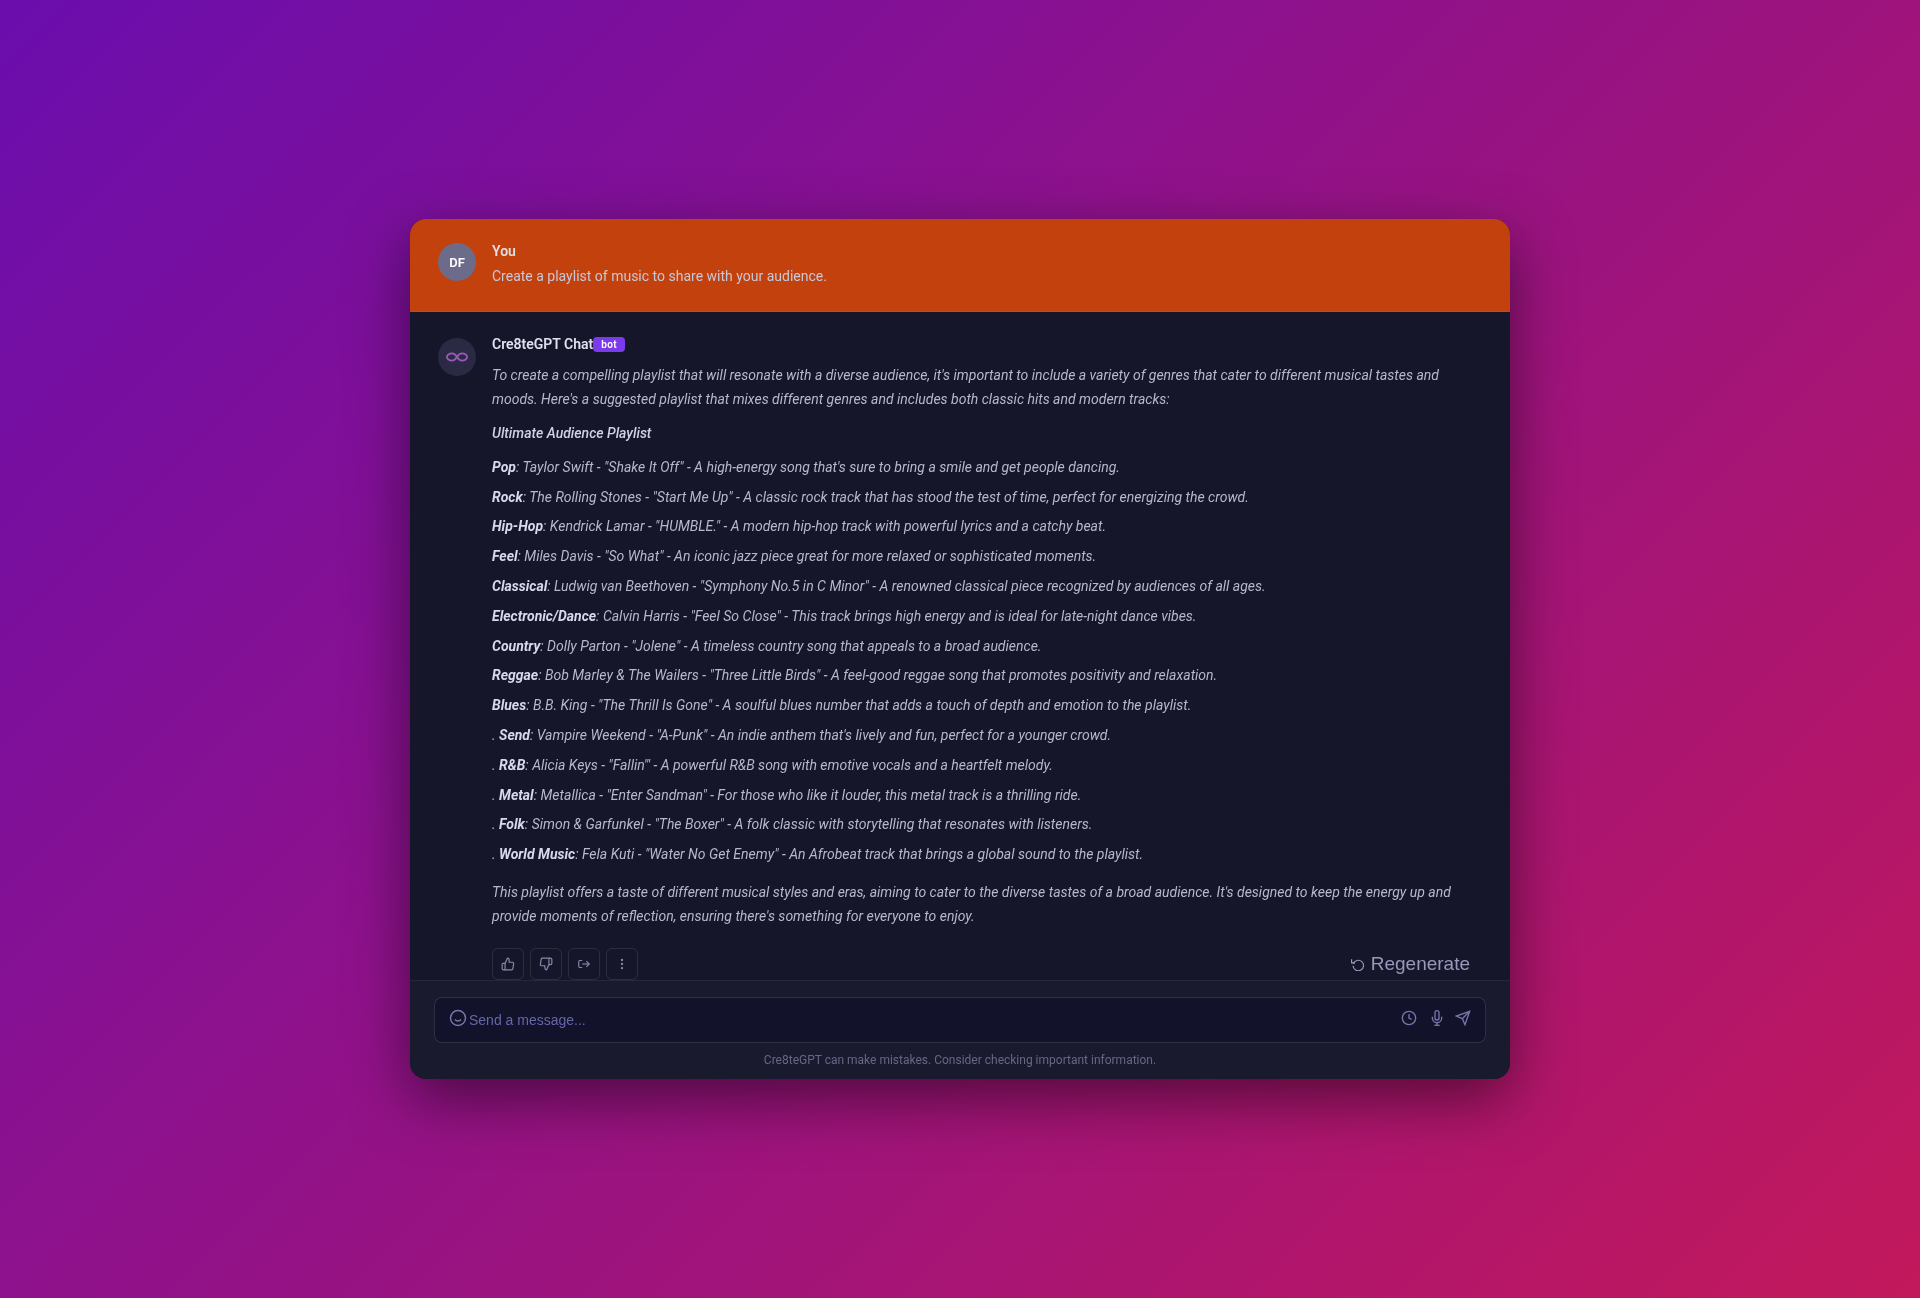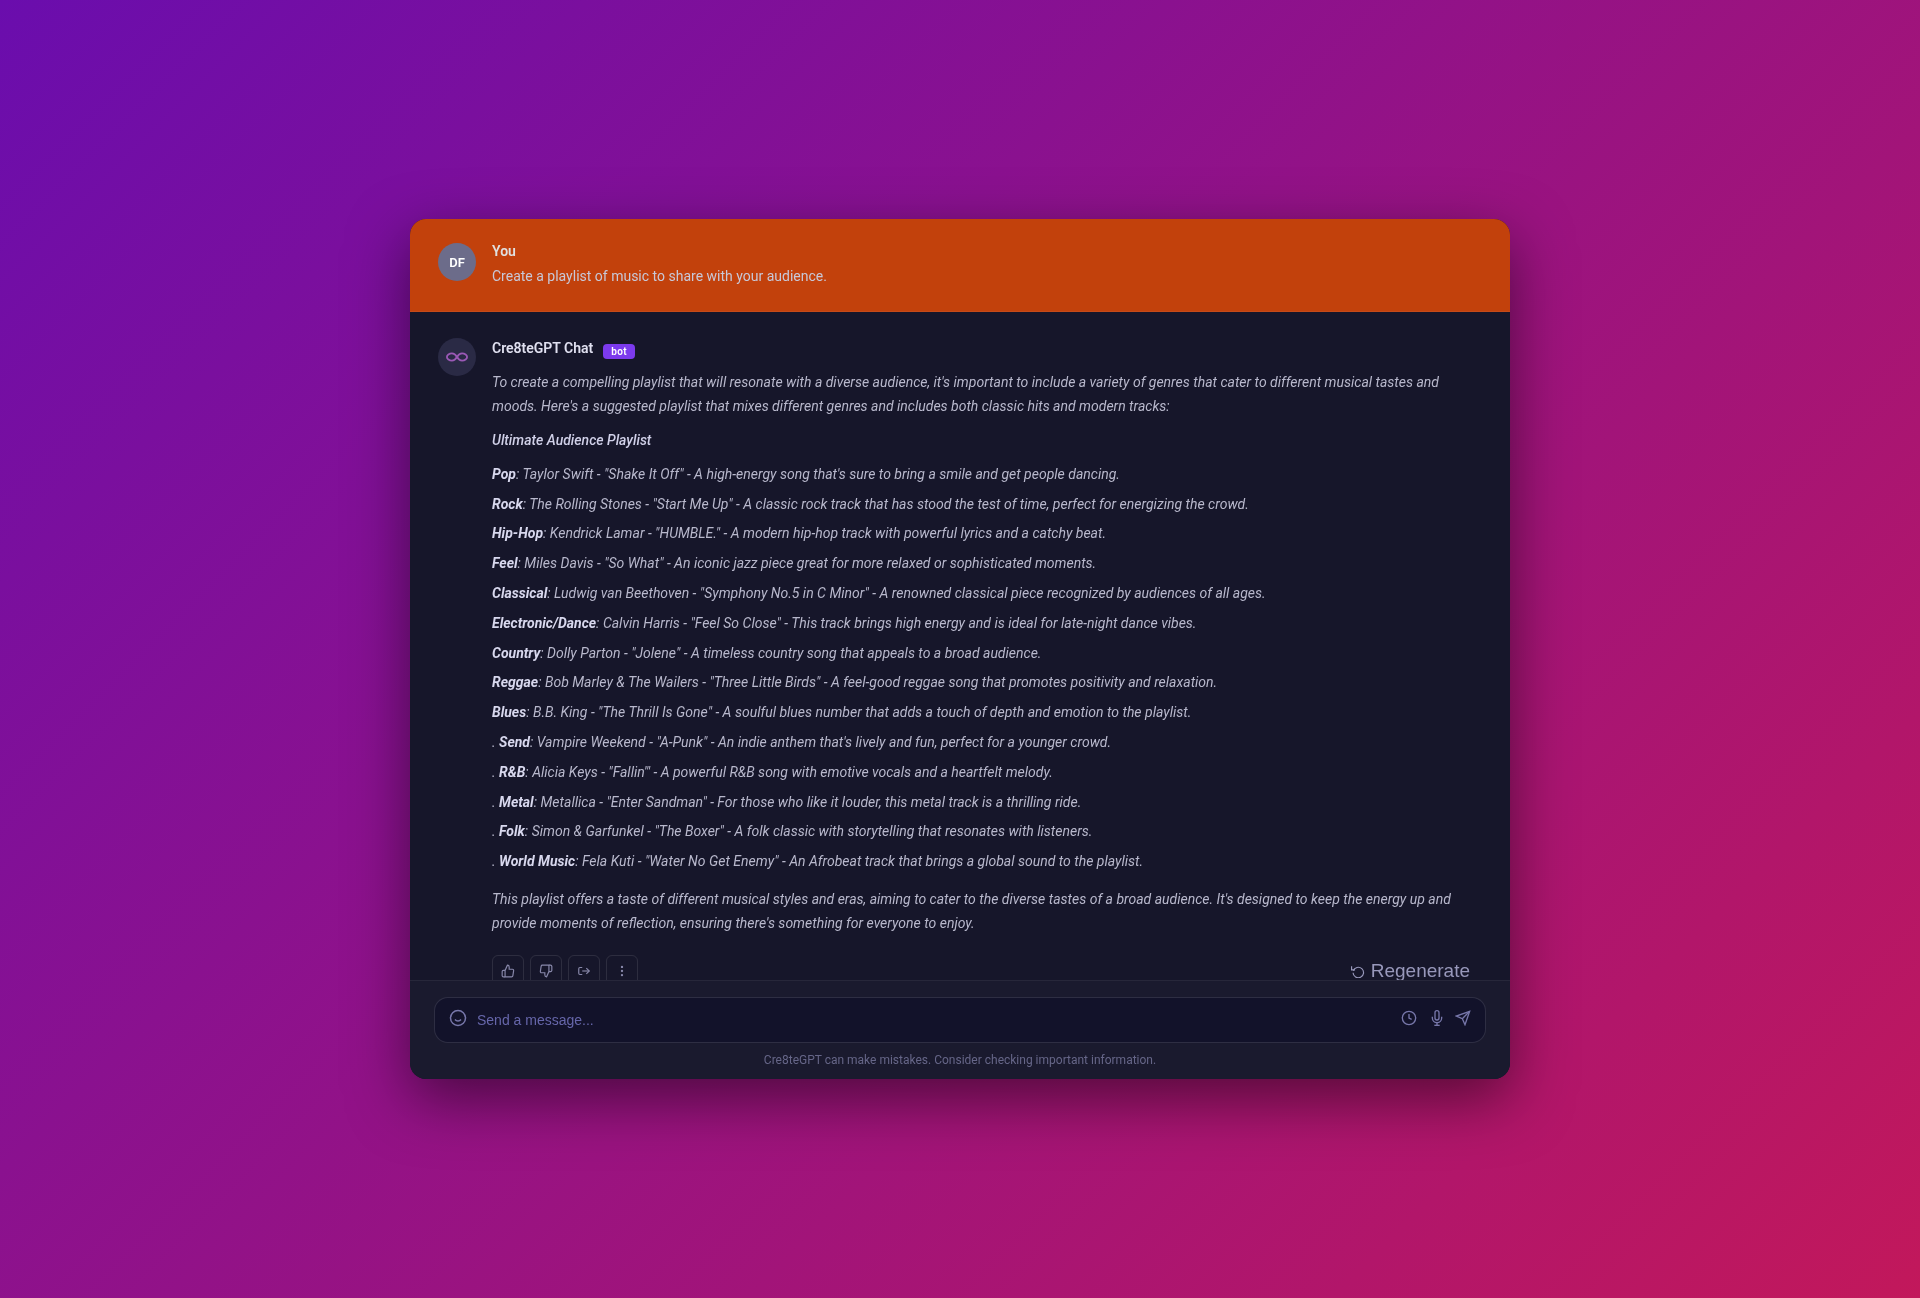--- a/index.html
+++ b/index.html
@@ -98,39 +98,37 @@
       height: 22px;
     }
 
     .bot-message-content {
       flex: 1;
     }
 
     .bot-header {
       display: flex;
       align-items: center;
-      gap: 10px;
       margin-bottom: 12px;
     }
 
     .bot-name {
       color: #e0e0f0;
       font-size: 14px;
       font-weight: 600;
     }
 
     .bot-badge {
       background: #7c3aed;
       color: #fff;
       font-size: 10px;
       font-weight: 600;
       padding: 2px 8px;
       border-radius: 4px;
       letter-spacing: 0.3px;
-      margin-top: 8px;
     }
 
     .bot-text {
       color: #b8b8cc;
       font-size: 14px;
       line-height: 1.7;
       font-style: italic;
     }
 
     .bot-text p {
@@ -208,23 +206,23 @@
       padding: 16px 24px 12px;
       background: #1a1a2e;
       border-top: 1px solid rgba(255,255,255,0.06);
     }
 
     .chat-input-wrapper {
       display: flex;
       align-items: center;
       background: #12122a;
       border: 1px solid rgba(255,255,255,0.12);
-      border-radius: 14px;
+      border-radius: 8px;
       padding: 10px 14px;
-      gap: 10px;
+      gap: 2px;
     }
 
     .input-left-icon {
       color: #6666aa;
       font-size: 18px;
       flex-shrink: 0;
     }
 
     .chat-input {
       flex: 1;

